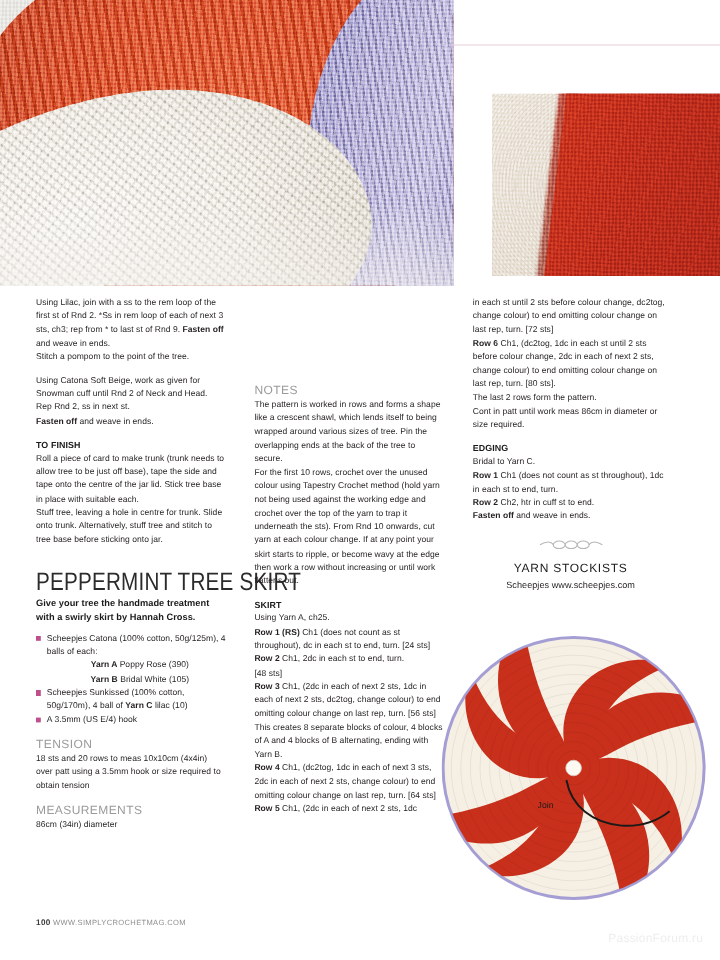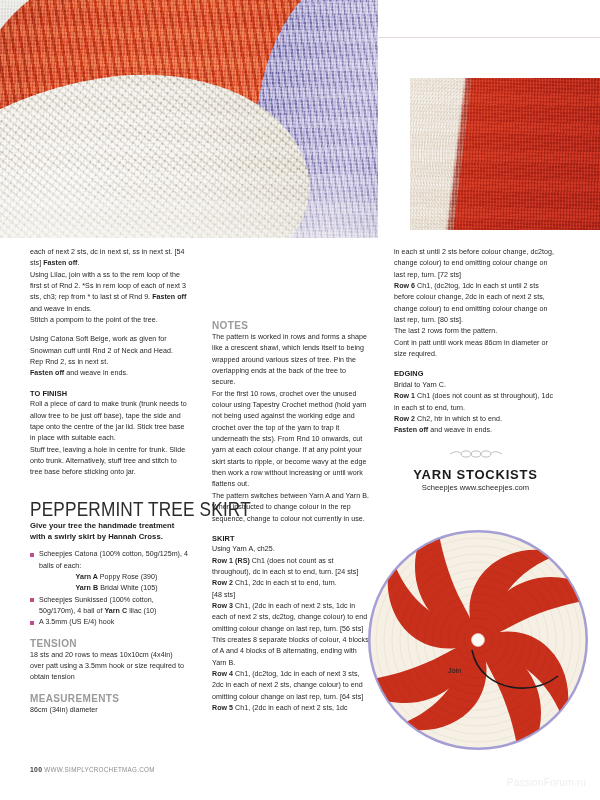--- a/index.html
+++ b/index.html
@@ -75,21 +75,21 @@
   #col-1{left:30px;width:158px;}
   #col-2{left:212px;width:158px;}
   #col-3{left:394px;width:163px;}
 
   .col p{margin:0;}
   .col .gap{height:8px;}
   b,strong{font-weight:bold;}
 
   .hdr-grey{font-family:"Liberation Sans Narrow","Liberation Sans",sans-serif;
     font-size:10px;line-height:13px;letter-spacing:.035em;color:#9a9a9a;
-    text-transform:uppercase;font-weight:700;margin:0;}
+    text-transform:uppercase;font-weight:400;margin:0;}
   .hdr-black{font-size:7.4px;line-height:11.4px;letter-spacing:.01em;
     color:#1a1a1a;text-transform:uppercase;font-weight:bold;margin:0;}
 
   
   .title-big{font-family:"Liberation Sans Narrow","Liberation Sans",sans-serif;
     font-size:21px;line-height:23px;letter-spacing:.01em;color:#2b2b2b;
     font-weight:400;margin:0;transform:scaleX(.82);transform-origin:left center;
     white-space:nowrap;}
   .standfirst{font-size:7.7px;line-height:11.8px;font-weight:bold;color:#1a1a1a;margin:3px 0 0 0;}
 
@@ -101,21 +101,21 @@
     width:4.4px;height:4.4px;background:#bf4f8c;}
   ul.mats li.sub{padding-left:15px;text-align:center;}
   ul.mats li.sub:before{display:none;}
 
   
   .ornament{margin:12px auto 0 auto;width:60px;height:11px;text-align:center;
     color:#b9b9b9;font-size:9px;line-height:11px;letter-spacing:.5px;}
   .ornament svg{display:block;margin:0 auto;}
 
   .stockists{text-align:center;margin-top:9px;}
-  .stockists .st-h{font-size:13px;font-weight:bold;letter-spacing:.06em;color:#1a1a1a;}
+  .stockists .st-h{font-size:10px;font-weight:normal;letter-spacing:.06em;color:#1a1a1a;}
   .stockists .st-b{font-size:7.6px;margin-top:2px;color:#231f20;}
 
   
   #figure-skirt{position:absolute;left:368px;top:516px;width:232px;height:248px;}
   #figure-skirt svg{display:block;}
   .join-label{position:absolute;left:80px;top:150px;font-size:7.2px;color:#1a1a1a;}
 
   
   .shim{float:right;width:0;height:0;}
 
@@ -150,21 +150,20 @@
     <div class="knit">
       <div class="pd-white"></div>
       <div class="pd-edge"></div>
       <div class="pd-red"></div>
       <div class="knit-tex"></div>
       <div class="knit-tex2"></div>
     </div>
   </div>
 
   <div class="col" id="col-1">
-    <p><span>each of next 2 sts, dc in next st, ss in next st. [54 sts] </span><b>Fasten off</b><span>.</span></p>
     <p><span>Using Lilac, join with a ss to the rem loop of the first st of Rnd 2. *Ss in rem loop of each of next 3 sts, ch3; rep from * to last st of Rnd 9. </span><b>Fasten off</b><span> and weave in ends.</span></p>
     <p>Stitch a pompom to the point of the tree.</p>
 
     <div class="gap"></div>
     <p><span>Using Catona Soft Beige, work as given for Snowman cuff until Rnd 2 of Neck and Head. Rep Rnd 2, ss in next st.</span></p>
     <p><b>Fasten off</b><span> and weave in ends.</span></p>
 
     <div class="gap"></div>
     <p class="hdr-black">TO FINISH</p>
     <p>Roll a piece of card to make trunk (trunk needs to allow tree to be just off base), tape the side and tape onto the centre of the jar lid. Stick tree base in place with suitable each.</p>
@@ -207,21 +206,20 @@
     <div class="shim" style="height:12px;width:72px;"></div>
     <div class="shim" style="height:12px;width:68px;"></div>
     <div class="shim" style="height:12px;width:60px;"></div>
     <div class="shim" style="height:12px;width:48px;"></div>
     <div class="shim" style="height:12px;width:30px;"></div>
     <div class="shim" style="height:12px;width:10px;"></div>
 
     <p class="hdr-grey">NOTES</p>
     <p>The pattern is worked in rows and forms a shape like a crescent shawl, which lends itself to being wrapped around various sizes of tree. Pin the overlapping ends at the back of the tree to secure.</p>
     <p>For the first 10 rows, crochet over the unused colour using Tapestry Crochet method (hold yarn not being used against the working edge and crochet over the top of the yarn to trap it underneath the sts). From Rnd 10 onwards, cut yarn at each colour change. If at any point your skirt starts to ripple, or become wavy at the edge then work a row without increasing or until work flattens out.</p>
-    <p>The pattern switches between Yarn A and Yarn B. When instructed to change colour in the rep sequence, change to colour not currently in use.</p>
 
     <div class="gap"></div>
     <p class="hdr-black">SKIRT</p>
     <p>Using Yarn A, ch25.</p>
     <p><b>Row 1 (RS) </b><span>Ch1 (does not count as st throughout), dc in each st to end, turn. [24 sts]</span></p>
     <p><b>Row 2 </b><span>Ch1, 2dc in each st to end, turn.</span></p>
     <p>[48 sts]</p>
     <p><b>Row 3 </b><span>Ch1, (2dc in each of next 2 sts, 1dc in each of next 2 sts, dc2tog, change colour) to end omitting colour change on last rep, turn. [56 sts]</span></p>
     <p>This creates 8 separate blocks of colour, 4 blocks of A and 4 blocks of B alternating, ending with Yarn B.</p>
     <p><b>Row 4 </b><span>Ch1, (dc2tog, 1dc in each of next 3 sts, 2dc in each of next 2 sts, change colour) to end omitting colour change on last rep, turn. [64 sts]</span></p>
@@ -231,21 +229,21 @@
   <div class="col" id="col-3">
     <p>in each st until 2 sts before colour change, dc2tog, change colour) to end omitting colour change on last rep, turn. [72 sts]</p>
     <p><b>Row 6 </b><span>Ch1, (dc2tog, 1dc in each st until 2 sts before colour change, 2dc in each of next 2 sts, change colour) to end omitting colour change on last rep, turn. [80 sts].</span></p>
     <p>The last 2 rows form the pattern.</p>
     <p>Cont in patt until work meas 86cm in diameter or size required.</p>
 
     <div class="gap"></div>
     <p class="hdr-black">EDGING</p>
     <p>Bridal to Yarn C.</p>
     <p><b>Row 1 </b><span>Ch1 (does not count as st throughout), 1dc in each st to end, turn.</span></p>
-    <p><b>Row 2 </b><span>Ch2, htr in which st to end.</span></p>
+    <p><b>Row 2 </b><span>Ch2, htr in cuff st to end.</span></p>
     <p><b>Fasten off</b><span> and weave in ends.</span></p>
 
     <div class="ornament">
       <svg width="56" height="10" viewBox="0 0 56 10" aria-hidden="true">
         <g fill="none" stroke="#b7b7b7" stroke-width="0.9">
           <ellipse cx="18" cy="5" rx="5" ry="3.1"></ellipse>
           <ellipse cx="28" cy="5" rx="5" ry="3.1"></ellipse>
           <ellipse cx="38" cy="5" rx="5" ry="3.1"></ellipse>
           <path d="M2 5 C 7 2, 11 2, 13.5 5"></path>
           <path d="M54 5 C 49 2, 45 2, 42.5 5"></path>

